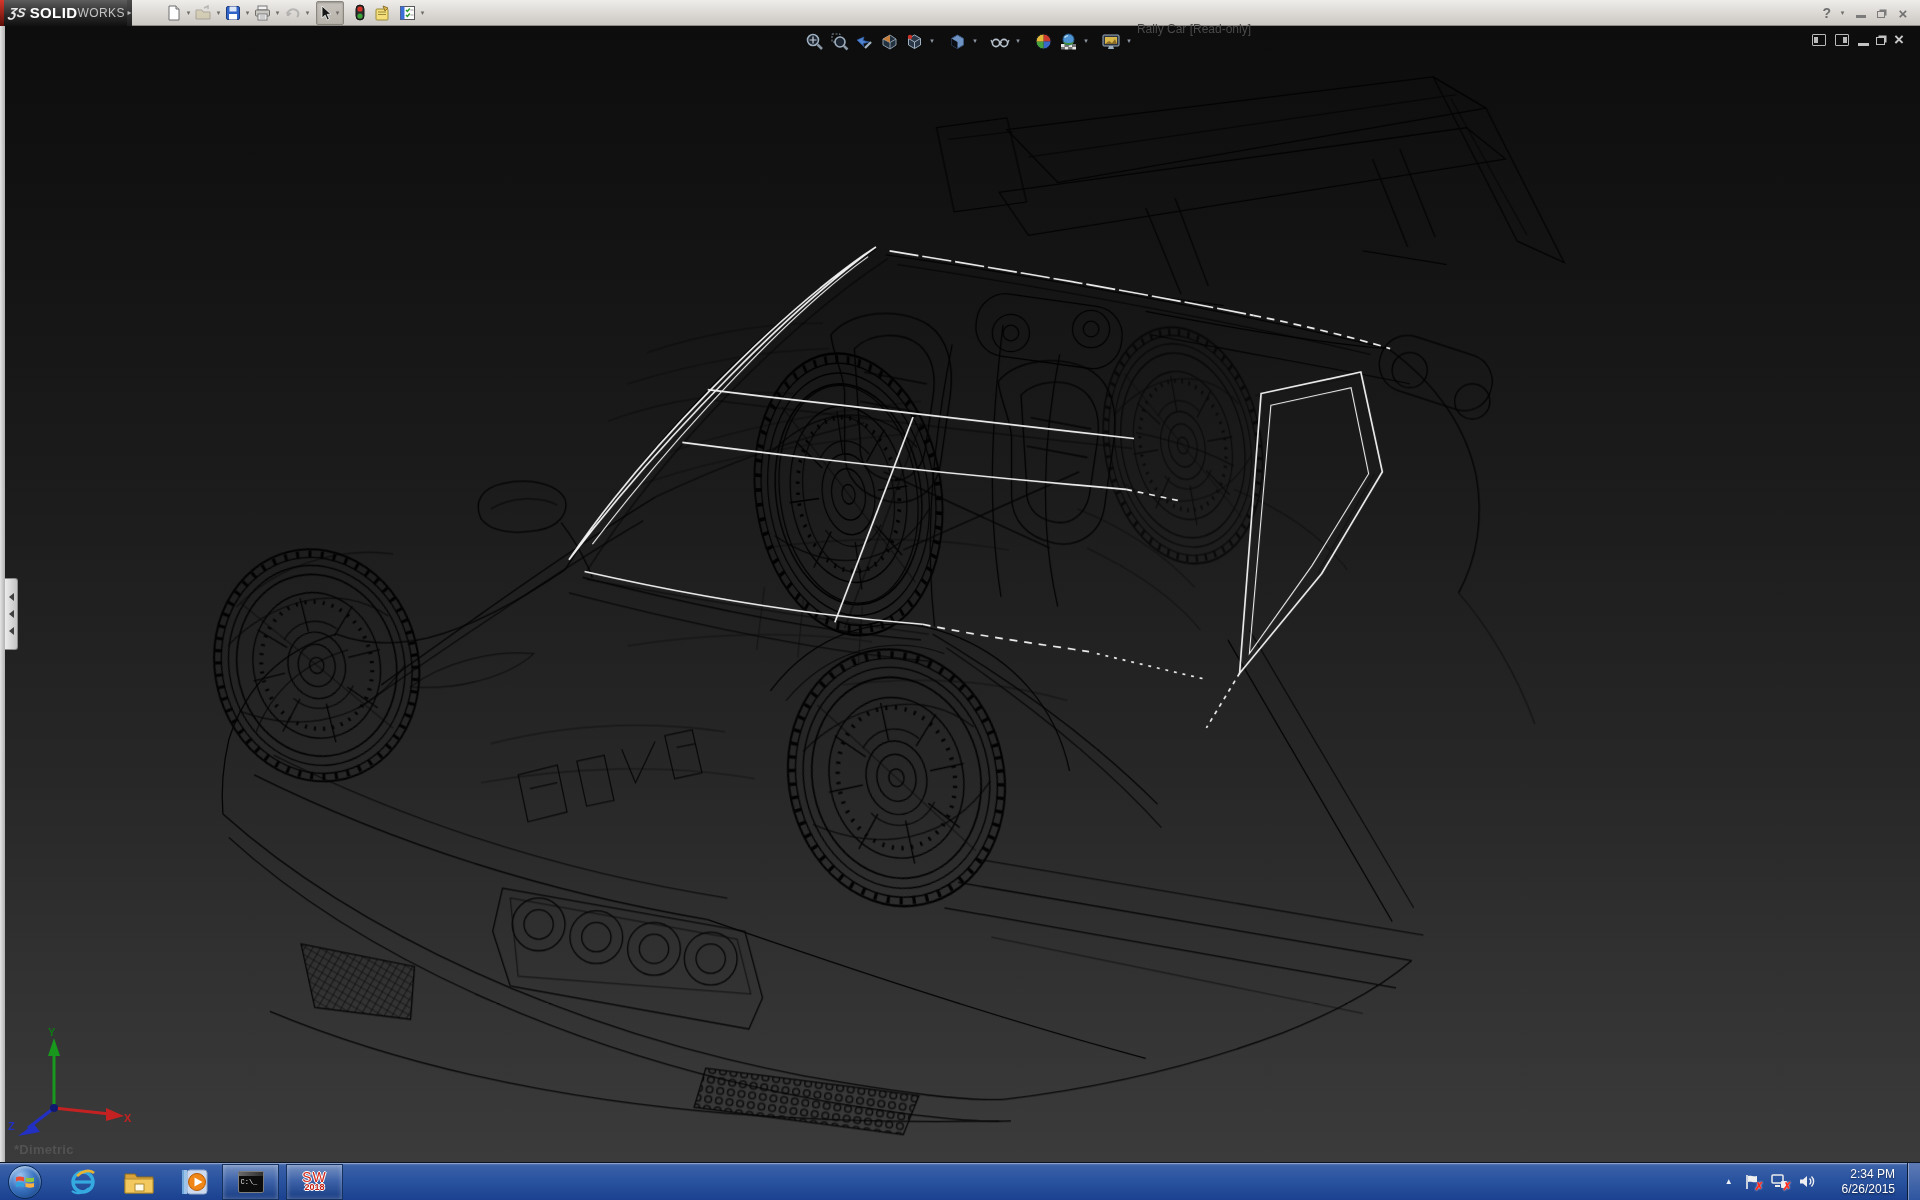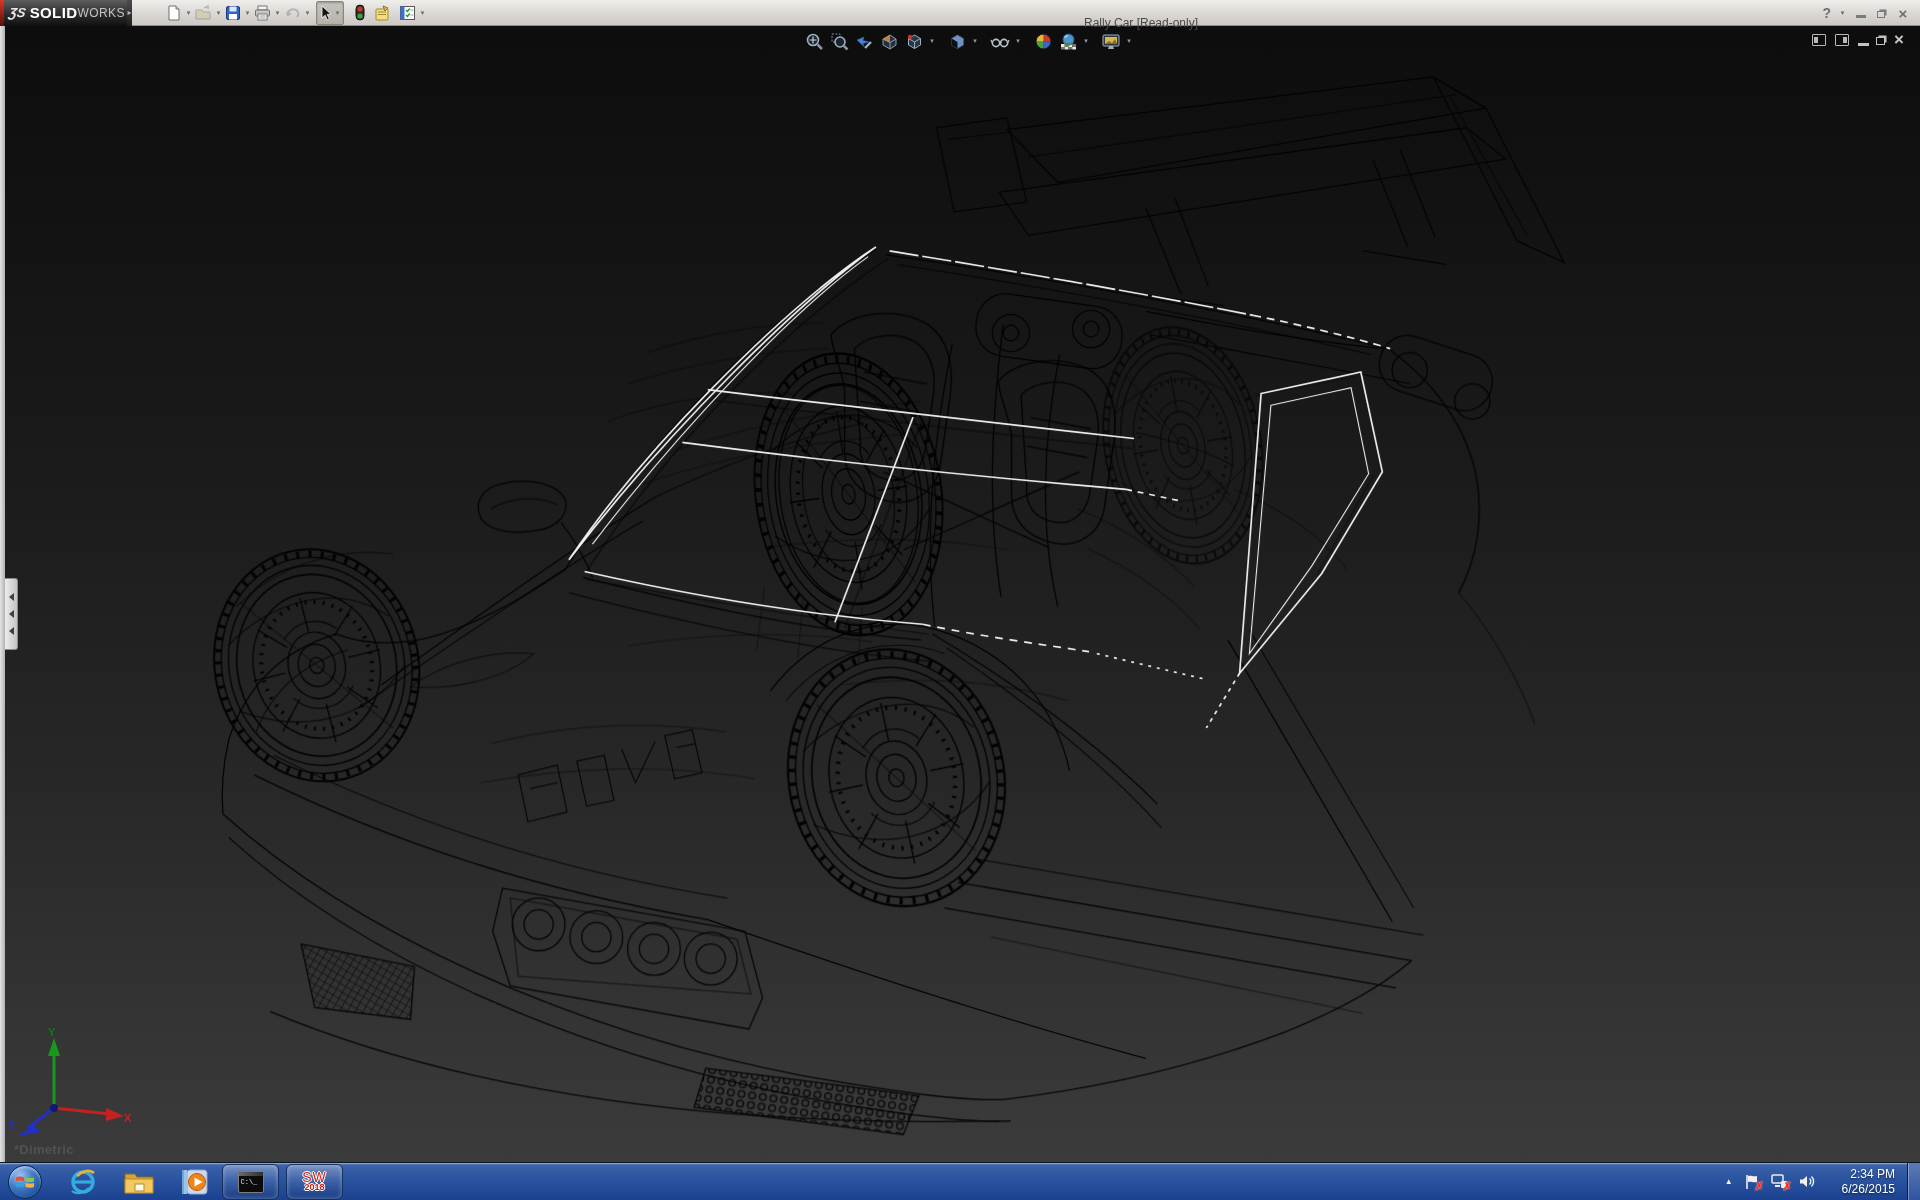--- a/index.html
+++ b/index.html
@@ -24,21 +24,21 @@
     background:linear-gradient(180deg,#4c4c4c,#1d1d1d); color:#b9b9b9; font-size:8px;
     display:flex; align-items:center; justify-content:center; cursor:pointer; }
   .tbar-icons { display:flex; align-items:center; margin-left:32px; }
   .tbi { height:22px; display:flex; align-items:center; justify-content:center;
          padding:0 2px; border-radius:2px; cursor:pointer; }
   .tbi.ghost { opacity:.5; }
   .caret { font-size:7px; color:#6e6b66; width:9px; text-align:center; cursor:pointer; }
   .sel-box { display:flex; align-items:center; border:1px solid #8a877f;
     background:linear-gradient(180deg,#c7c3bc,#b7b3ab); border-radius:2px;
     box-shadow:inset 0 1px 2px rgba(0,0,0,.25); margin-left:4px; padding:0 1px; }
-  .win-title { position:absolute; left:1031px; width:220px; top:16px; text-align:center;
+  .win-title { position:absolute; left:1031px; width:220px; top:22px; text-align:right;
     font-size:12px; color:#4a4a4a; }
   .tb-right { position:absolute; right:10px; top:0; height:26px; display:flex;
     align-items:center; gap:7px; }
   .help-q { color:#6f6f6f; font-size:14px; font-weight:bold; cursor:pointer; }
   .wc { cursor:pointer; display:flex; align-items:center; justify-content:center; width:14px; height:16px; }
   .wc-min i { display:block; width:10px; height:3px; background:#7b7b7b; margin-top:7px; }
   .wc-restore i { display:block; width:8px; height:7px; border:1.5px solid #7b7b7b;
      box-shadow:3px -3px 0 -1.5px #fff0, 2px -2px 0 -0.5px #7b7b7b; margin-left:-2px; margin-top:2px;}
   .wc-close { color:#707070; font-size:15px; font-weight:bold; }
 
@@ -83,21 +83,21 @@
   .taskbar { position:absolute; bottom:0; left:0; right:0; height:38px;
     background:linear-gradient(180deg,#637fba 0%,#3a61a8 8%,#2a53a0 45%,#204895 80%,#1b4190 100%);
     border-top:1px solid #0a1526; box-shadow:inset 0 1px 0 rgba(255,255,255,.30);
     display:flex; align-items:center; z-index:40; }
   .start-orb { width:34px; height:34px; border-radius:50%; margin-left:8px; margin-right:22px;
     background:radial-gradient(circle at 35% 30%, #9cc4ee 0%, #3a74c2 45%, #123a78 100%);
     border:1px solid #0b2a55; box-shadow:inset 0 2px 3px rgba(255,255,255,.5);
     display:flex; align-items:center; justify-content:center; cursor:pointer; }
   .task-ico { width:38px; height:38px; display:flex; align-items:center; justify-content:center;
     cursor:pointer; }
-  .task-btn { width:57px; height:36px; margin-top:1px; border:1px solid #17315f; border-radius:6px;
+  .task-btn { width:57px; height:36px; margin-top:1px; border:1px solid #17315f; border-radius:0;
     background:linear-gradient(180deg,rgba(255,255,255,.30),rgba(255,255,255,.10) 45%,rgba(0,0,0,.10));
     box-shadow:inset 0 0 5px rgba(255,255,255,.35); display:flex; align-items:center;
     justify-content:center; cursor:pointer; margin-right:7px; }
   .cmd-ico { width:26px; height:22px; background:#0c0c0c; border:1px solid #7d7d7d; border-radius:2px;
     position:relative; }
   .cmd-bar { height:4px; background:linear-gradient(90deg,#6a6a6a,#2e2e2e); border-radius:1px 1px 0 0;}
   .cmd-txt { color:#e8e8e8; font-family:"Liberation Mono",monospace; font-size:7px; padding:2px 0 0 2px;}
   .sw-ico { text-align:center; line-height:10px; }
   .sw-l { font-weight:normal; font-size:14px; color:#d42718;
     text-shadow:-1px 0 #fff,1px 0 #fff,0 -1px #fff,0 1px #fff; letter-spacing:1px;}

